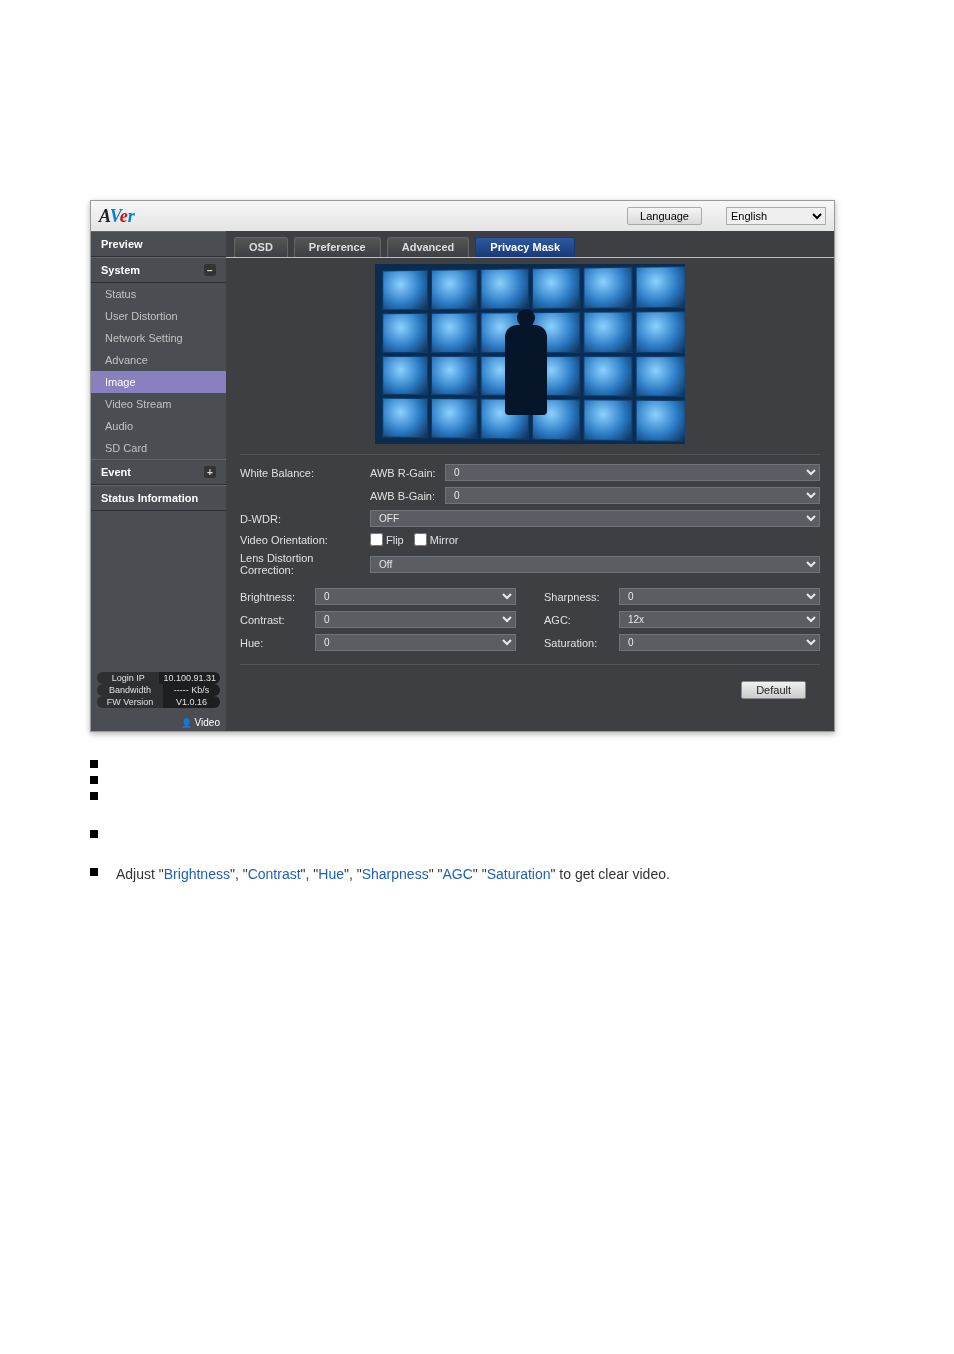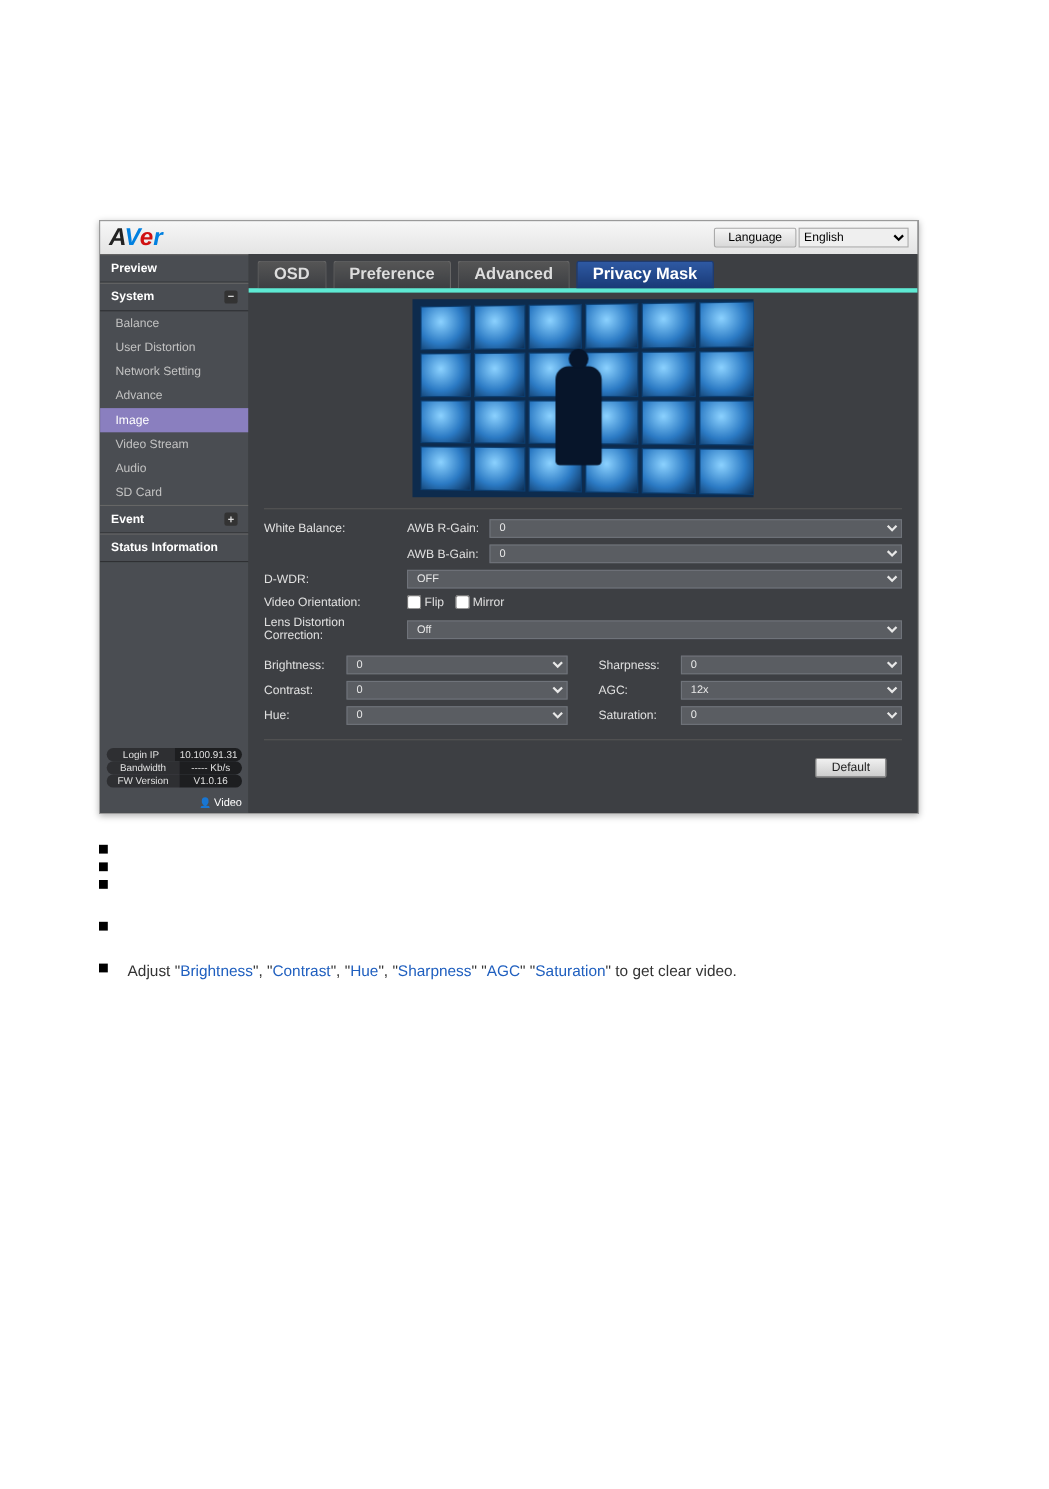--- a/index.html
+++ b/index.html
@@ -21,27 +21,28 @@
   .topbar {
     background: linear-gradient(#f7f7f7,#e4e4e4);
     height: 22px;
     display: flex;
     justify-content: space-between;
     align-items: center;
     padding: 4px 8px;
   }
   .logo {
     font-weight: bold;
-    font-size: 22px;
+    font-size: 18px;
     font-style: italic;
+    font-family: Liberation Serif, serif;
   }
   .logo .v { color: #0080e0; }
   .logo .e { color: #d01010; }
   .logo .r { color: #0080e0; }
-  .lang-group { display: flex; align-items: center; gap: 2px; }
+  .lang-group { display: flex; align-items: center; gap: 24px; }
   .lang-btn {
     background: linear-gradient(#f5f5f5,#d9d9d9);
     border: 1px solid #aaa;
     font-size: 11px;
     padding: 2px 12px;
     border-radius: 2px;
   }
   .lang-select {
     font-size: 11px;
     width: 100px;
@@ -129,34 +130,34 @@
   .tabs {
     display:flex;
     padding: 6px 8px 0 8px;
     gap: 0;
   }
   .tab {
     background: linear-gradient(#555,#3d3f43);
     border: 1px solid #666;
     border-bottom: none;
     padding: 3px 14px;
-    font-size: 15px;
+    font-size: 11px;
     font-weight: bold;
     color: #ddd;
     border-radius: 3px 3px 0 0;
     margin-right: 6px;
     cursor:pointer;
   }
   .tab.active {
     background: linear-gradient(#2e59a3,#1a3b78);
     color: #fff;
     border: 1px solid #1a3b78;
   }
   .tab-body {
-    border-top: 4px solid #5eead4;
+    border-top: 1px solid #5eead4;
     padding: 6px 14px 18px 14px;
     background: #3d3f43;
   }
   .preview-img {
     width: 310px;
     height: 180px;
     margin: 0 auto 10px auto;
     background: #0d2b4d;
     position: relative;
     overflow:hidden;
@@ -244,21 +245,21 @@
     <div class="body-row">
       <div class="sidebar">
         <div class="nav">
           <div class="nav-header">
             <span>Preview</span>
           </div>
           <div class="nav-header">
             <span>System</span>
             <span class="expand-icon">−</span>
           </div>
-          <div class="nav-item">Balance</div>
+          <div class="nav-item">Status</div>
           <div class="nav-item">User Distortion</div>
           <div class="nav-item">Network Setting</div>
           <div class="nav-item">Advance</div>
           <div class="nav-item active">Image</div>
           <div class="nav-item">Video Stream</div>
           <div class="nav-item">Audio</div>
           <div class="nav-item">SD Card</div>
           <div class="nav-header">
             <span>Event</span>
             <span class="expand-icon">+</span>

